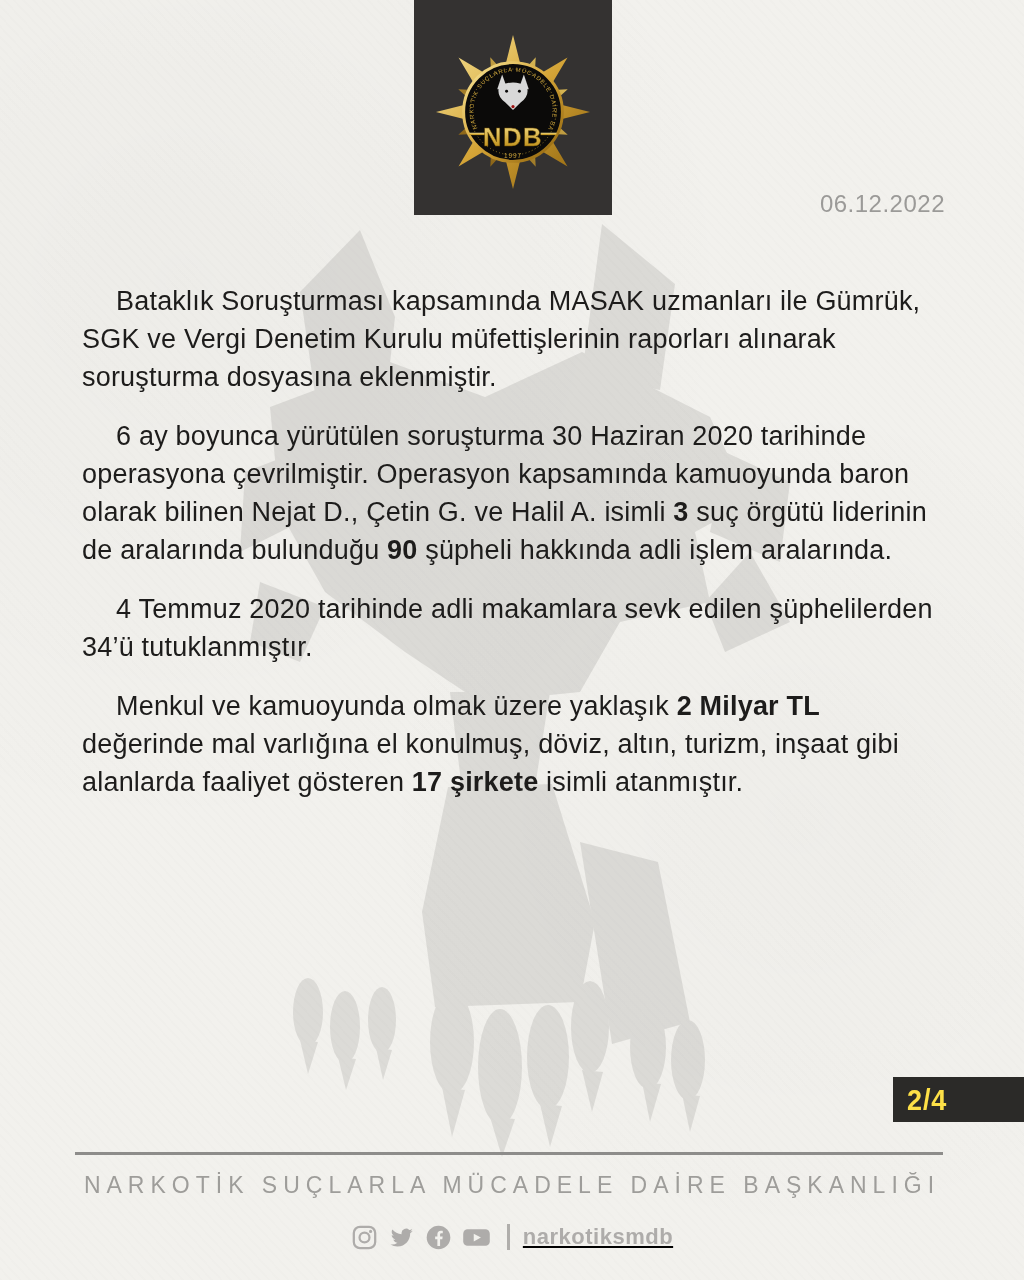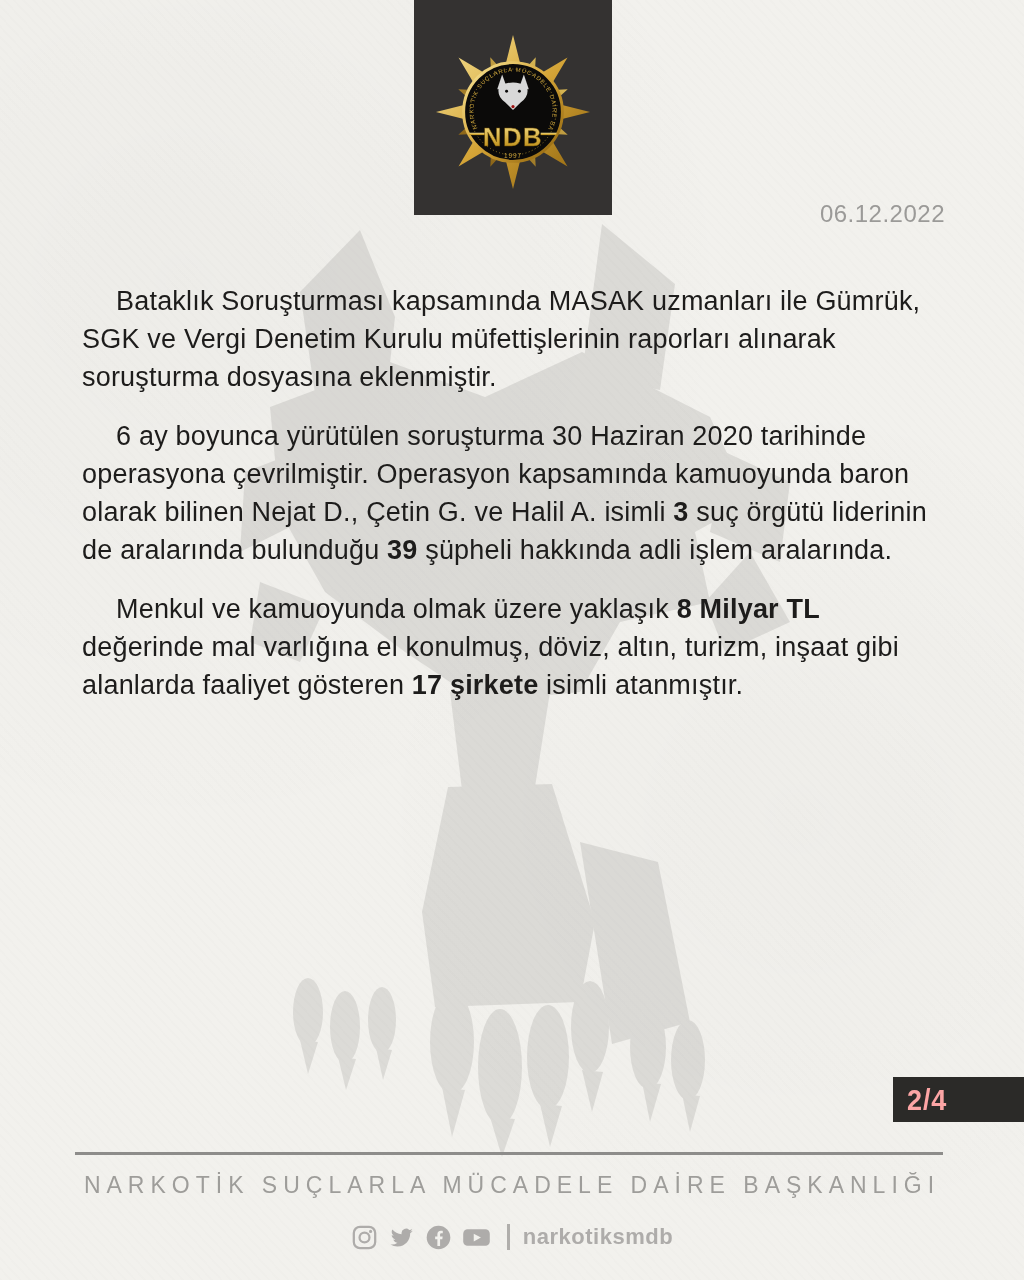--- a/index.html
+++ b/index.html
@@ -18,46 +18,46 @@
   
   .watermark{position:absolute;left:150px;top:222px;width:730px;height:935px;opacity:.13;}
   
   .header-box{
     position:absolute;left:414px;top:0;width:198px;height:215px;
     background:#343231;display:flex;align-items:center;justify-content:center;
   }
   .badge{width:158px;height:158px;margin-top:8px;}
   
   .date{
-    position:absolute;top:200px;right:79px;
+    position:absolute;top:190px;right:79px;
     font-size:24px;color:#9b9a98;letter-spacing:.5px;
   }
   
   .body-text{
     position:absolute;left:82px;top:282px;width:866px;
     color:#1d1c1b;font-size:27px;line-height:38px;letter-spacing:.2px;
   }
   .body-text p{margin:0 8px 21px 0;text-indent:34px;}
   .body-text b{font-weight:700;}
   
   .page-badge{
     position:absolute;left:893px;top:1077px;width:131px;height:45px;
-    background:#2b2a28;color:#fca5a5;display:flex;align-items:center;
+    background:#2b2a28;color:#fde047;display:flex;align-items:center;
     padding-left:14px;box-sizing:border-box;
   }
   .page-badge span{font-size:30px;font-weight:700;transform:scaleX(.9);transform-origin:left center;letter-spacing:1px;}
   
   .footer-rule{position:absolute;left:75px;top:1152px;width:868px;height:3px;background:#8d8c8a;}
   .footer-title{
     position:absolute;left:0;top:1172px;width:1024px;text-align:center;
     font-size:23px;letter-spacing:6px;color:#9e9d9a;font-weight:400;
   }
   .social-row{
     position:absolute;left:0;top:1222px;width:1024px;height:30px;
-    display:flex;align-items:center;justify-content:center;gap:9px;
+    display:flex;align-items:center;justify-content:center;gap:9px;text-decoration:underline;
   }
   .social-row svg{display:block;}
   .social-divider{width:3px;height:26px;background:#b0aeab;margin:0 4px 0 6px;}
   .social-handle{font-size:22px;font-weight:700;color:#aeacaa;letter-spacing:.5px;}
 </style>
 </head>
 <body>
 
 <div class="canvas">
 
@@ -148,22 +148,23 @@
       <text x="80" y="114" text-anchor="middle" font-size="26" font-weight="bold" fill="url(#goldText)" stroke="#6e4f08" stroke-width="0.5" letter-spacing="1.5" font-family="Liberation Sans, sans-serif">NDB</text>
 
       <text x="80" y="127" text-anchor="middle" font-size="6.5" fill="#c9a23c" letter-spacing="1" font-family="Liberation Sans, sans-serif">1997</text>
     </svg>
   </div>
 
   <div class="date">06.12.2022</div>
 
   <div class="body-text">
       <p><span>Bataklık Soruşturması kapsamında MASAK uzmanları ile Gümrük, SGK ve Vergi Denetim Kurulu müfettişlerinin raporları alınarak soruşturma dosyasına eklenmiştir.</span></p>
-      <p><span>6 ay boyunca yürütülen soruşturma 30 Haziran 2020 tarihinde operasyona çevrilmiştir. Operasyon kapsamında kamuoyunda baron olarak bilinen Nejat D., Çetin G. ve Halil A. isimli </span><b>3</b><span> suç örgütü liderinin de aralarında bulunduğu </span><b>39</b><span> şüpheli hakkında adli işlem aralarında.</span></p>
-      <p><span>Menkul ve kamuoyunda olmak üzere yaklaşık </span><b>8 Milyar TL</b><span> değerinde mal varlığına el konulmuş, döviz, altın, turizm, inşaat gibi alanlarda faaliyet gösteren </span><b>17 şirkete</b><span> isimli atanmıştır.</span></p>
+      <p><span>6 ay boyunca yürütülen soruşturma 30 Haziran 2020 tarihinde operasyona çevrilmiştir. Operasyon kapsamında kamuoyunda baron olarak bilinen Nejat D., Çetin G. ve Halil A. isimli </span><b>3</b><span> suç örgütü liderinin de aralarında bulunduğu </span><b>90</b><span> şüpheli hakkında adli işlem aralarında.</span></p>
+      <p><span>4 Temmuz 2020 tarihinde adli makamlara sevk edilen şüphelilerden 34’ü tutuklanmıştır.</span></p>
+      <p><span>Menkul ve kamuoyunda olmak üzere yaklaşık </span><b>2 Milyar TL</b><span> değerinde mal varlığına el konulmuş, döviz, altın, turizm, inşaat gibi alanlarda faaliyet gösteren </span><b>17 şirkete</b><span> isimli atanmıştır.</span></p>
     </div>
 
   <div class="page-badge">
     <span>2/4</span>
   </div>
 
   <div class="footer-rule"></div>
   <div class="footer-title">NARKOTİK SUÇLARLA MÜCADELE DAİRE BAŞKANLIĞI</div>
 
   <div class="social-row">

